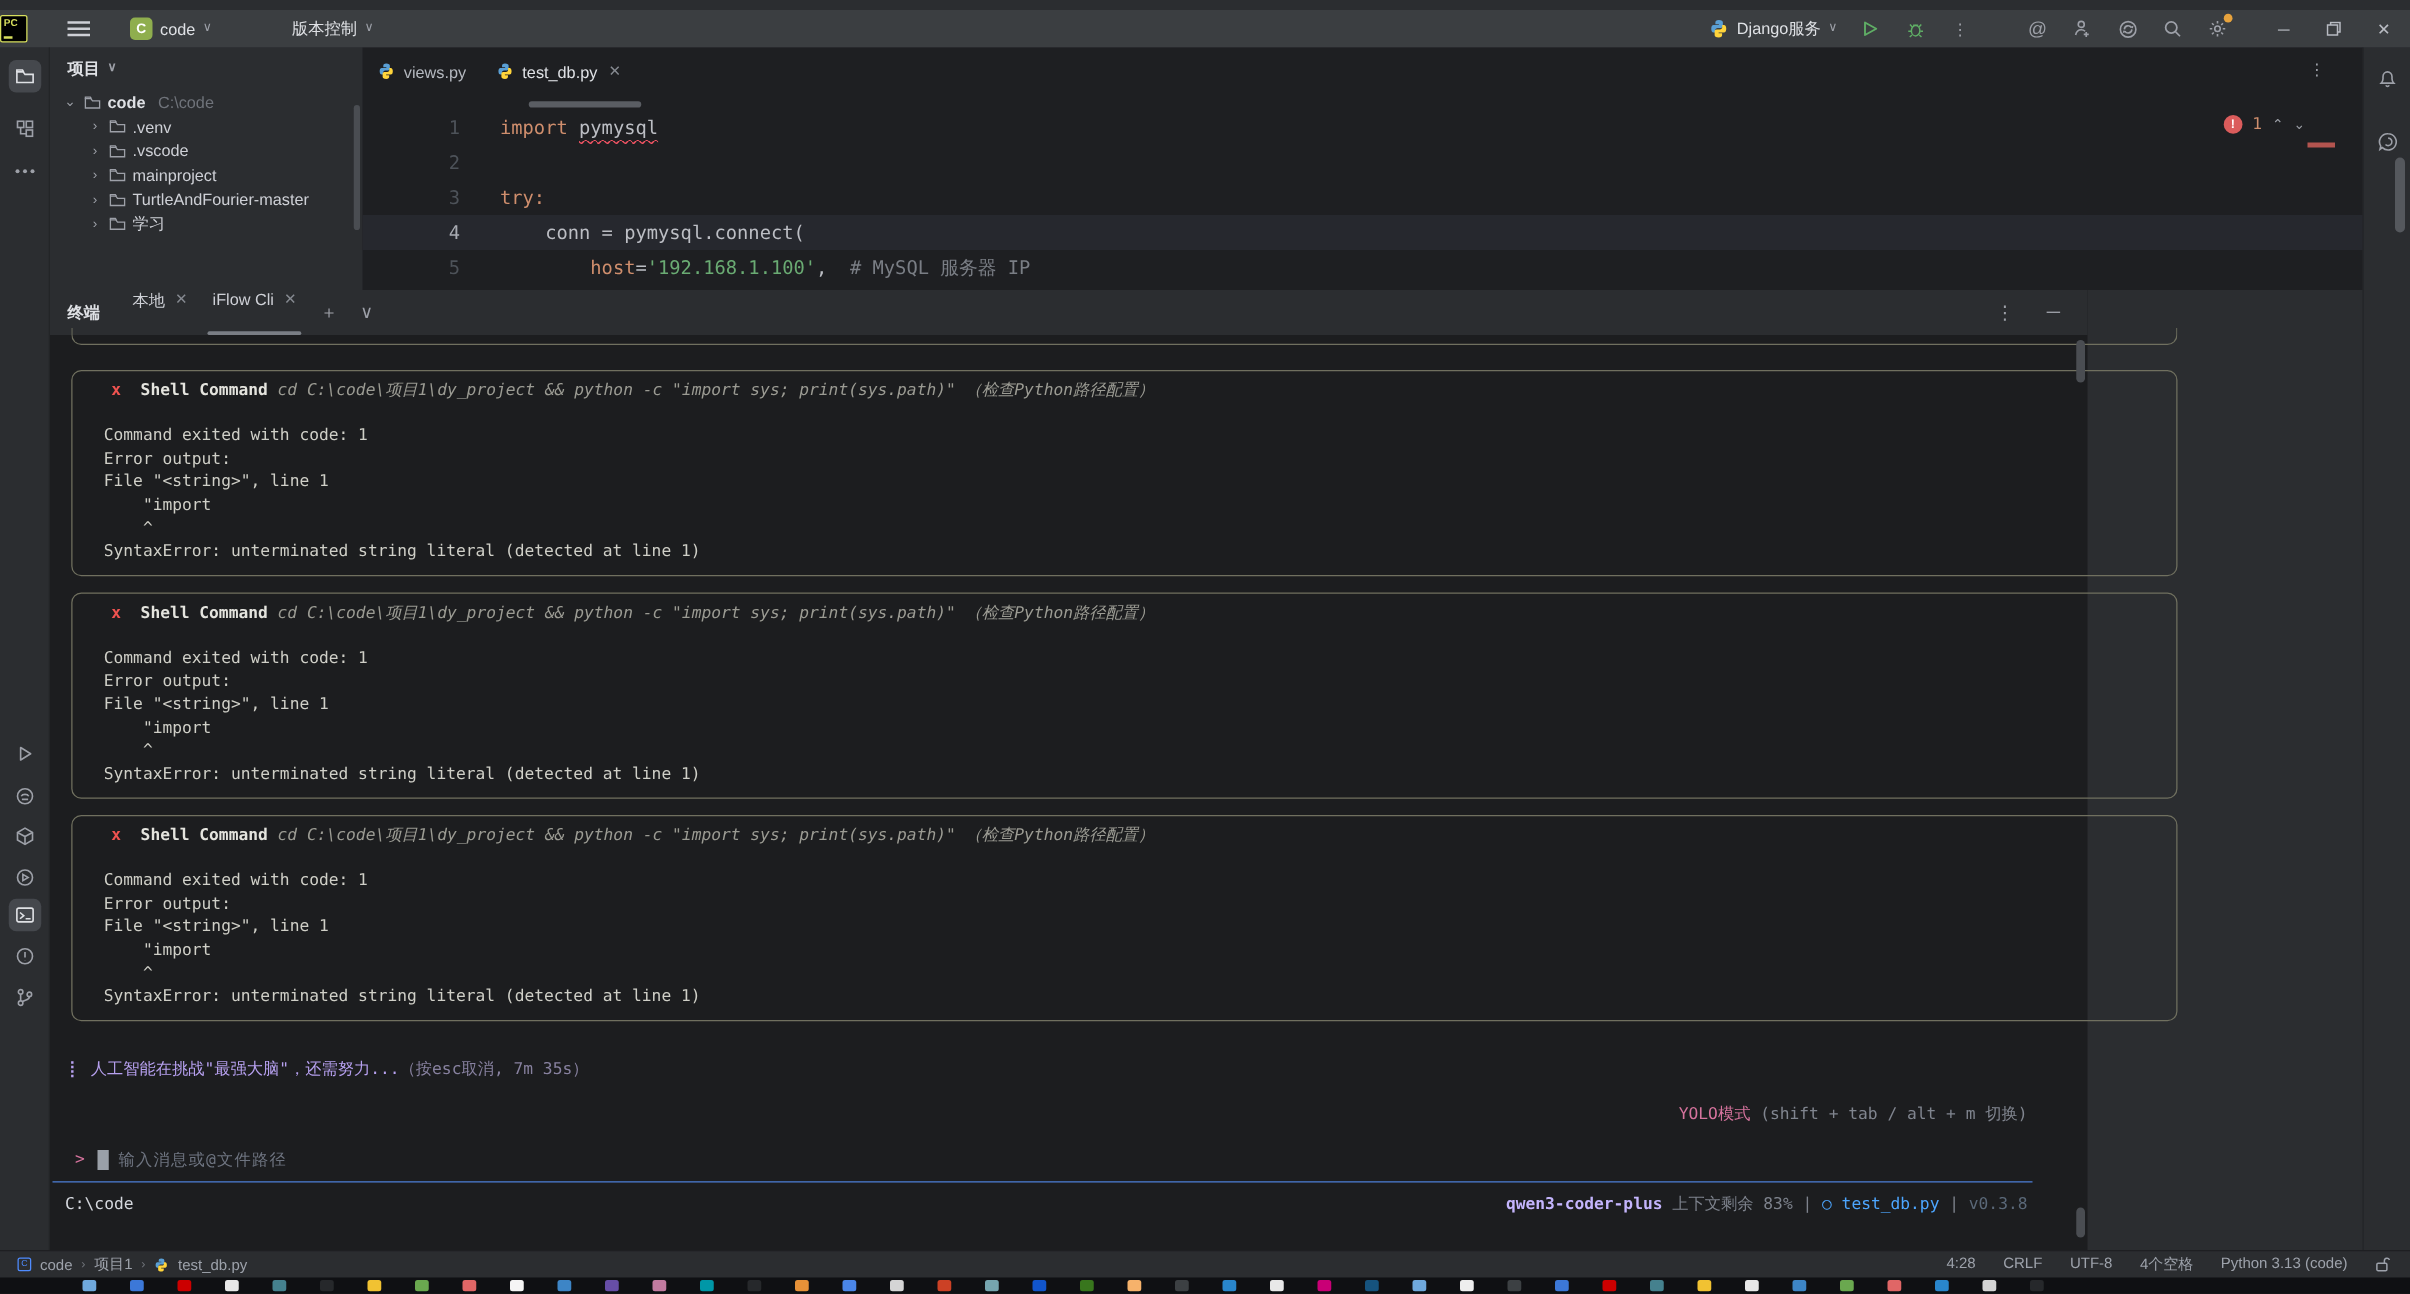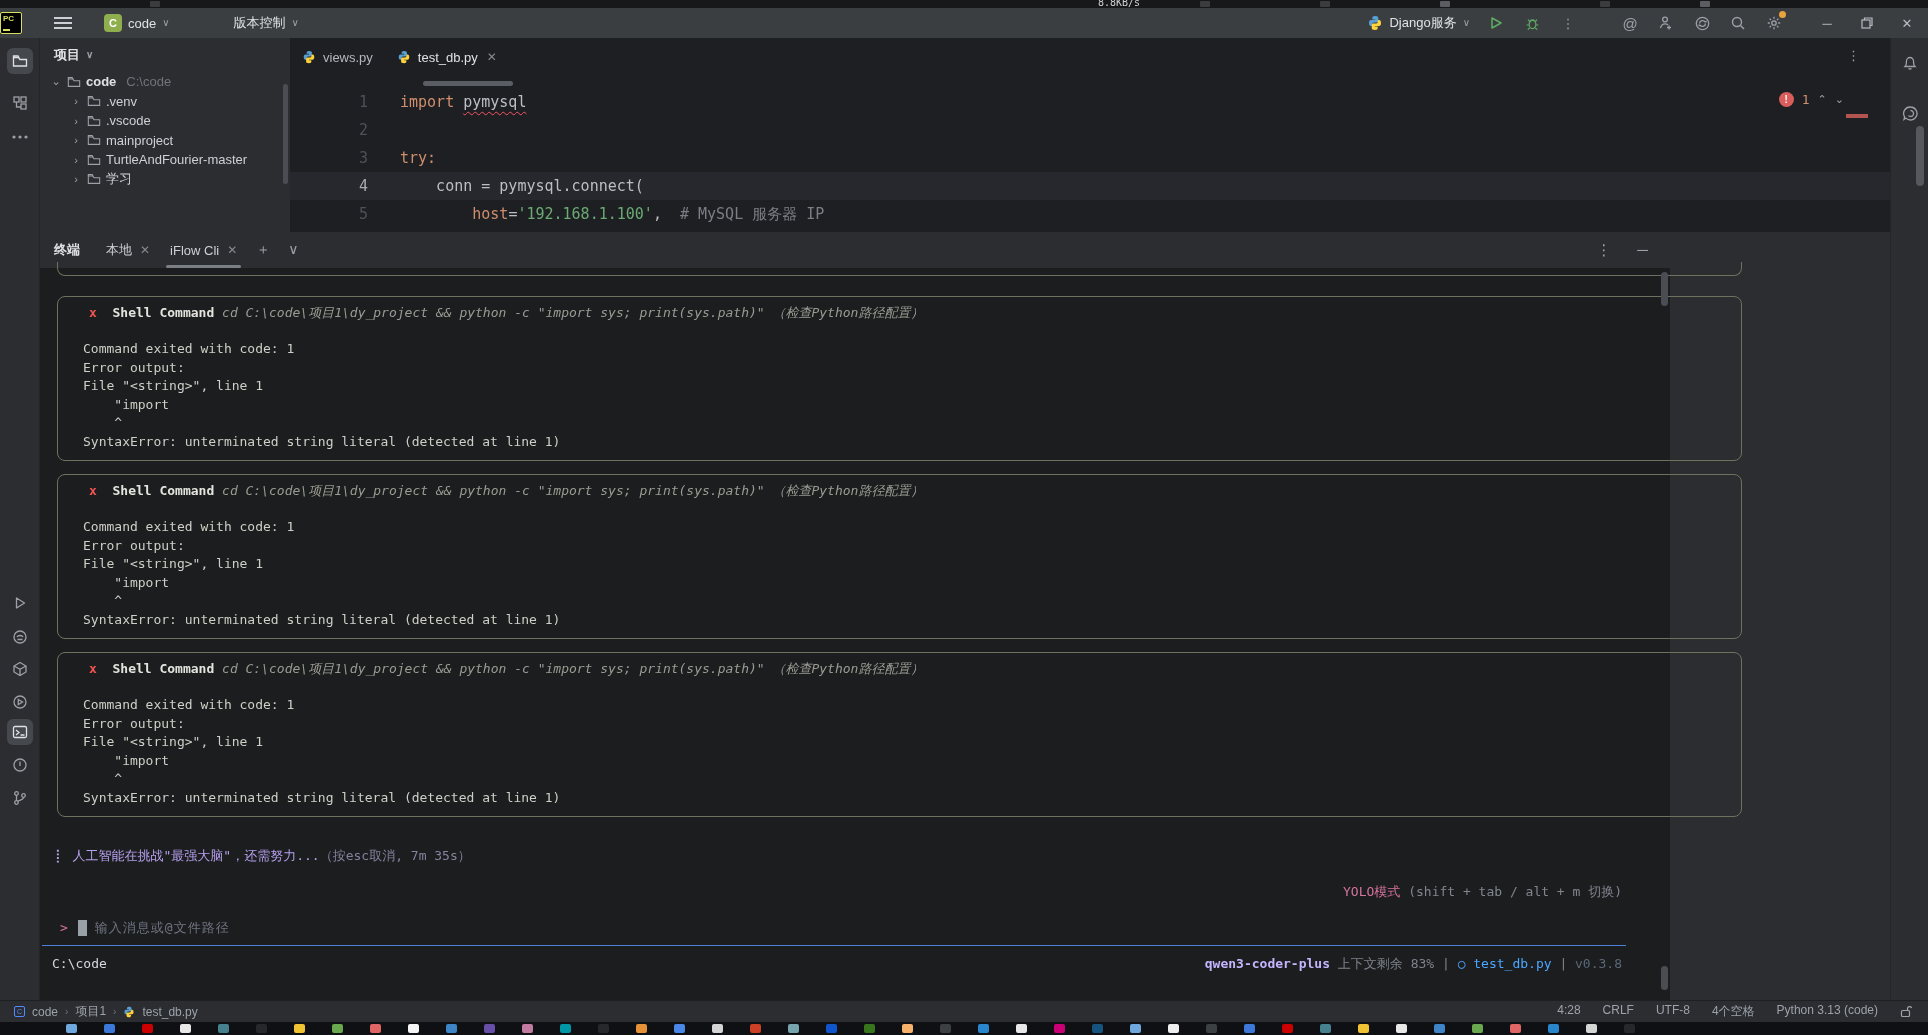--- a/index.html
+++ b/index.html
@@ -69,21 +69,21 @@
   #inspect-widget { position:absolute; right:46px; top:54px; display:flex; align-items:center; gap:8px; }
   .err-badge { width:15px; height:15px; border-radius:50%; background:#db5c5c; color:#fff; font-size:10px; font-weight:bold;
                display:flex; align-items:center; justify-content:center; }
   .err-count { color:#cf8e6d; font-family:"DejaVu Sans Mono",monospace; }
   .insp-chev { color:#9da0a8; font-size:11px; }
   .scroll-errmark { position:absolute; right:22px; top:76px; width:22px; height:4px; background:#b3544f; }
   
   #terminal-panel { position:absolute; left:0; top:194px; width:1630px; height:768px; background:#1c1d1f; }
   #term-header { height:36px; background:#2b2d30; display:flex; align-items:center; position:relative; }
   .term-title { font-weight:bold; color:#dfe1e5; margin-left:14px; }
-  .ttab { display:flex; align-items:center; gap:8px; padding:0 10px; height:36px; color:#ced0d6; position:relative; }
+  .ttab { display:flex; gap:8px; padding:0 10px; height:36px; color:#ced0d6; position:relative; }
   .ttab .close { color:#868a91; font-size:12px; }
   .ttab.active::after { content:""; position:absolute; left:6px; right:6px; bottom:0; height:3px; background:#7a7e85; border-radius:2px; }
   .ttab-plus,.ttab-dd { color:#9da0a8; padding:0 9px; font-size:14px; }
   .term-hdr-right { position:absolute; right:22px; display:flex; gap:26px; color:#9da0a8; font-size:15px; }
   #term-content { position:relative; height:732px; font-family:"DejaVu Sans Mono",monospace; font-size:13px; color:#cfcfc7; }
   .partial-block { position:absolute; left:17px; width:1685px; top:-6px; height:14px;
                    border:1.5px solid #70705f; border-top:none; border-radius:0 0 8px 8px; }
   #blocks { position:absolute; left:17px; top:28px; width:1685px; }
   .shell-block { border:1.5px solid #70705f; border-radius:8px; padding:6px 12px 9px 25px; margin-bottom:13px; }
   .bhdr { line-height:19px; white-space:pre-wrap; }
@@ -123,29 +123,20 @@
   #taskbar { position:absolute; left:0; top:1022px; width:1928px; height:13px; background:#0f1013; display:flex; align-items:center; gap:27px; padding-left:66px; filter:blur(0.4px); }
   .tb-ico { width:11px; height:9px; border-radius:2px; flex:0 0 11px; }
   
   svg { display:block; }
 </style>
 </head>
 <body>
 
 <div id="win">
 
-  <div id="os-strip">
-    <div class="bg-ico" style="left:150px"></div>
-    <div class="bg-ico" style="left:1200px"></div>
-    <div class="bg-ico" style="left:1320px"></div>
-    <div class="bg-ico" style="left:1440px;background:#5a5e62"></div>
-    <div class="bg-ico" style="left:1600px"></div>
-    <div class="bg-ico" style="left:1700px;background:#5a5e62"></div>
-    <span class="net">8.8KB/s</span>
-  </div>
 
   <div id="titlebar">
     <div class="tb-left">
       <div class="pc-logo">
           <span>PC</span>
           <i></i>
         </div>
       <div class="burger"></div>
       <div class="widget">
         <div class="avatar-c">C</div>

